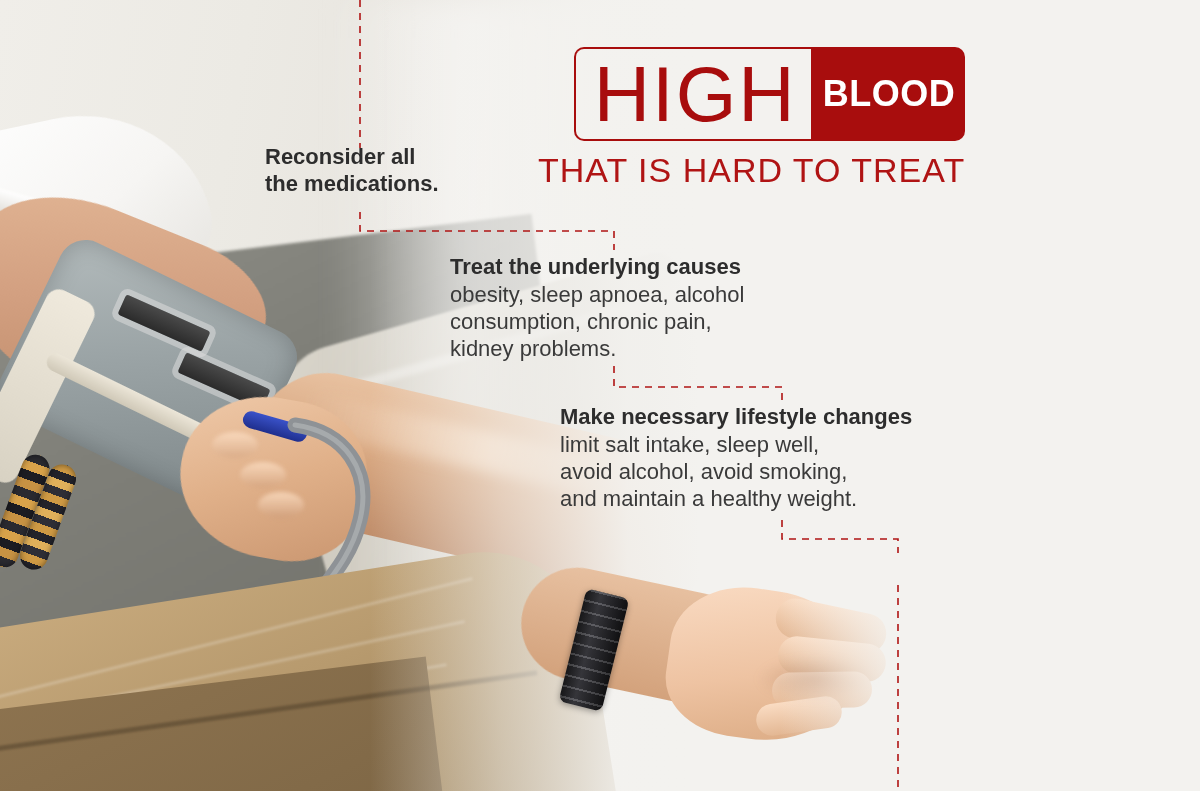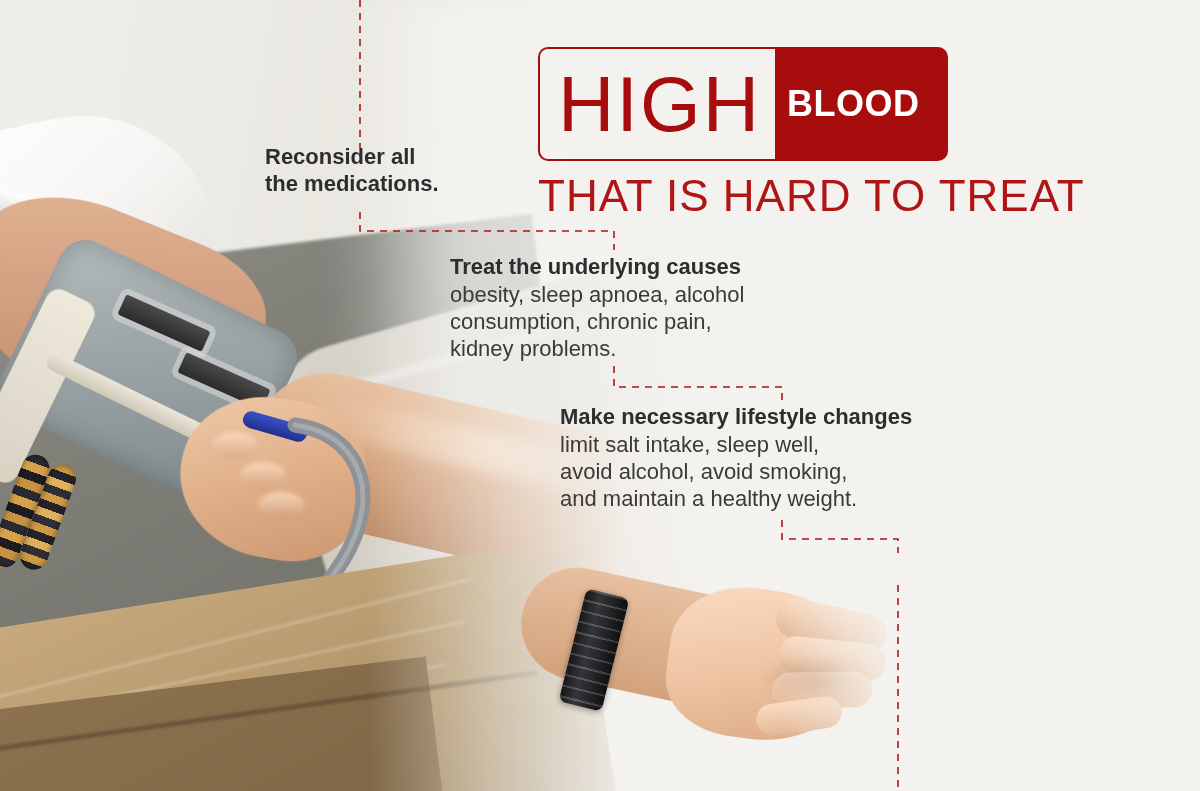--- a/index.html
+++ b/index.html
@@ -227,46 +227,46 @@
     background:radial-gradient(ellipse at 50% 50%,rgba(150,100,70,.35),rgba(150,100,70,0) 70%);
     filter:blur(4px);
   }
   #hand-area .softmask{
     position:absolute;right:-40px;top:-10px;width:180px;height:251px;
     background:linear-gradient(90deg,rgba(243,242,239,0),rgba(243,242,239,.9) 65%,#f3f2ef 100%);
   }
 
   
   #logo{position:absolute;left:538px;top:47px;}
-  #logo .lockup{display:flex;align-items:stretch;height:114px;}
+  #logo .lockup{display:flex;align-items:stretch;height:94px;justify-content:flex-end;}
   #logo .high-box{
     border:2px solid #a80d0d;border-right:none;
     border-radius:10px 0 0 10px;
     display:flex;align-items:center;justify-content:center;
     padding:0 14px 0 18px;
     box-sizing:border-box;
   }
   #logo .high-text{
     color:#a80d0d;font-size:78px;line-height:1;font-weight:400;
     letter-spacing:2px;
     font-family:"Liberation Sans","DejaVu Sans",sans-serif;
     white-space:nowrap;
   }
   #logo .bp-box{
     background:#a80d0d;border-radius:0 10px 10px 0;
-    padding:6px 28px 6px 12px;box-sizing:border-box;
+    padding:6px 10px 6px 12px;box-sizing:border-box;
     display:flex;flex-direction:column;justify-content:center;
   }
   #logo .bp-line{
     color:#ffffff;font-weight:700;font-size:36px;line-height:.96;
     letter-spacing:.5px;white-space:nowrap;
     font-family:"Liberation Sans","DejaVu Sans",sans-serif;
   }
   #logo .tagline{
-    color:#b01414;font-size:44px;font-weight:400;letter-spacing:1px;
+    color:#b01414;font-size:34px;font-weight:400;letter-spacing:1px;
     margin-top:10px;text-align:center;white-space:nowrap;
   }
 
   
   .callout{position:absolute;color:#2f2f2f;}
   .callout .head{
     font-weight:700;font-size:22px;line-height:1.22;color:#2d2d2d;
     white-space:nowrap;
   }
   .callout .body{

